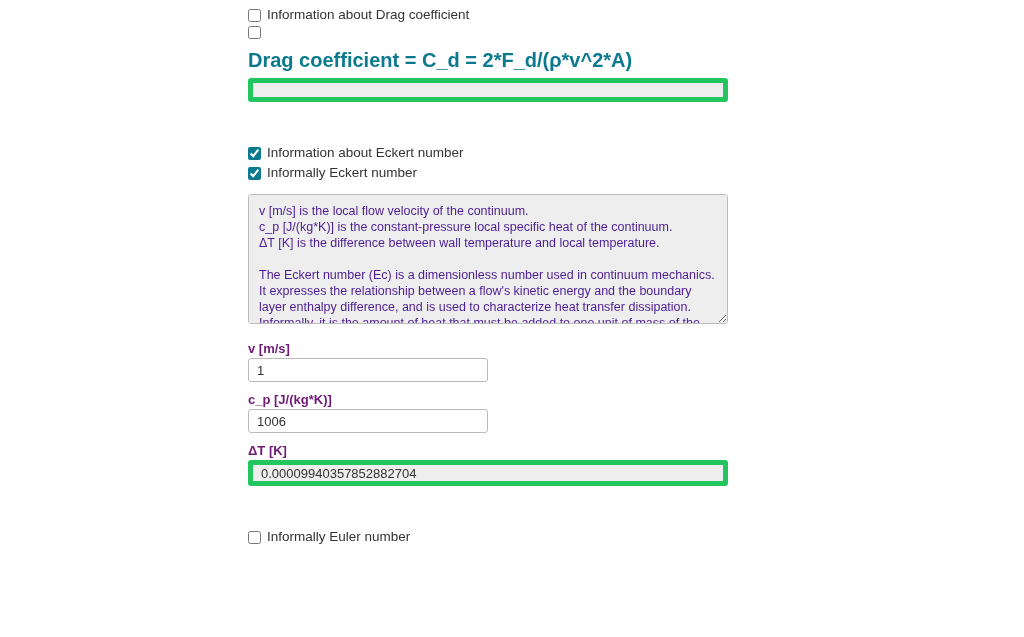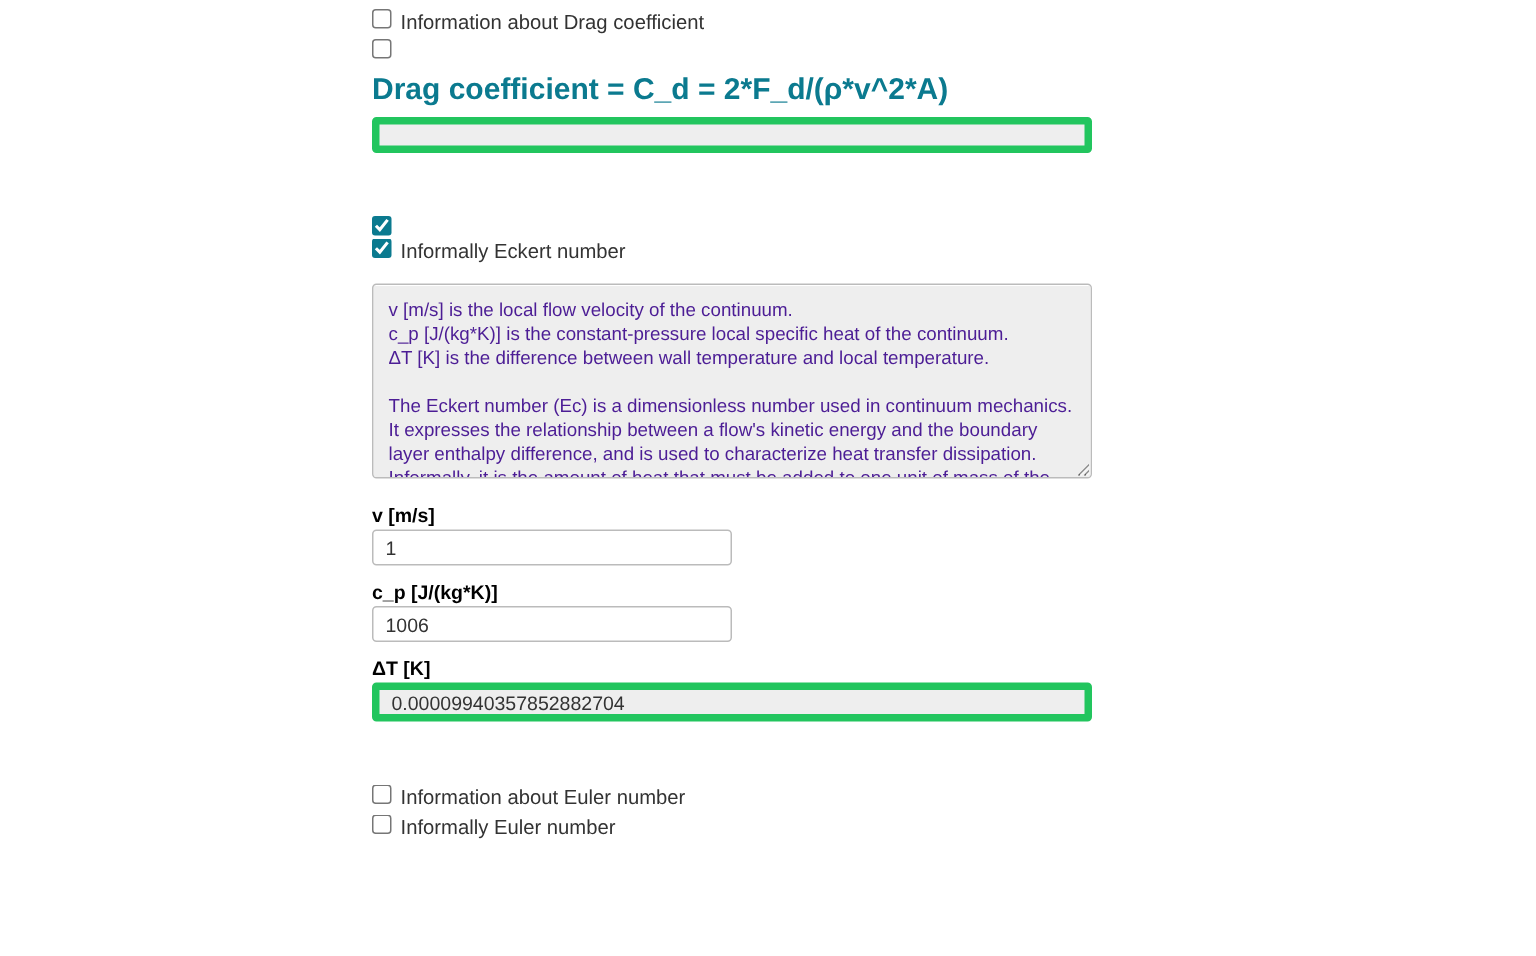--- a/index.html
+++ b/index.html
@@ -16,21 +16,21 @@
       height: 637px;
       overflow: hidden;
     }
     .container {
       width: 480px;
       margin-left: 248px;
       padding-top: 6px;
     }
     .checkbox-row {
       display: flex;
-      align-items: flex-start;
+      align-items: center;
       gap: 6px;
       margin-bottom: 2px;
       line-height: 18px;
     }
     .checkbox-row input[type="checkbox"] {
       width: 13px;
       height: 13px;
       accent-color: #0b7a8f;
       margin: 0;
     }
@@ -75,21 +75,21 @@
       color: #4c1d95;
       resize: both;
       font-family: inherit;
       margin-top: 10px;
       margin-bottom: 14px;
       white-space: pre-wrap;
     }
     .input-label {
       font-size: 13px;
       font-weight: 600;
-      color: #000000;
+      color: #701a75;
       margin-bottom: 2px;
       display: block;
     }
     .input-field {
       width: 240px;
       height: 24px;
       border: 1px solid #bbbbbb;
       border-radius: 3px;
       padding: 3px 8px;
       font-size: 13px;
@@ -112,20 +112,21 @@
     <input type="checkbox" style="">
   </div>
   <div class="formula-header">Drag coefficient = C_d = 2*F_d/(ρ*v^2*A)</div>
   <div class="result-box empty"></div>
 
   <div class="section-gap"></div>
 
   
   <div class="checkbox-row">
     <input type="checkbox" checked="" style="">
+    <label>Information about Eckert number</label>
   </div>
   <div class="checkbox-row">
     <input type="checkbox" checked="" style="">
     <label>Informally Eckert number</label>
   </div>
   <textarea class="info-textarea" readonly="" style="">v [m/s] is the local flow velocity of the continuum.
 c_p [J/(kg*K)] is the constant-pressure local specific heat of the continuum.
 ΔT [K] is the difference between wall temperature and local temperature.
 
 The Eckert number (Ec) is a dimensionless number used in continuum mechanics. It expresses the relationship between a flow's kinetic energy and the boundary layer enthalpy difference, and is used to characterize heat transfer dissipation. Informally, it is the amount of heat that must be added to one unit of mass of the substance in order to cause an increase of one unit in temperature.</textarea>
@@ -138,22 +139,18 @@
 
   <label class="input-label">ΔT [K]</label>
 
   <div class="result-box">0.00009940357852882704</div>
 
   <div class="section-gap"></div>
 
   
   <div class="checkbox-row">
     <input type="checkbox" style="">
-    <label>Information about Euler number</label>
-  </div>
-  <div class="checkbox-row">
-    <input type="checkbox" style="">
     <label>Informally Euler number</label>
   </div>
   
   
 
 </div>
 
 </body></html>

